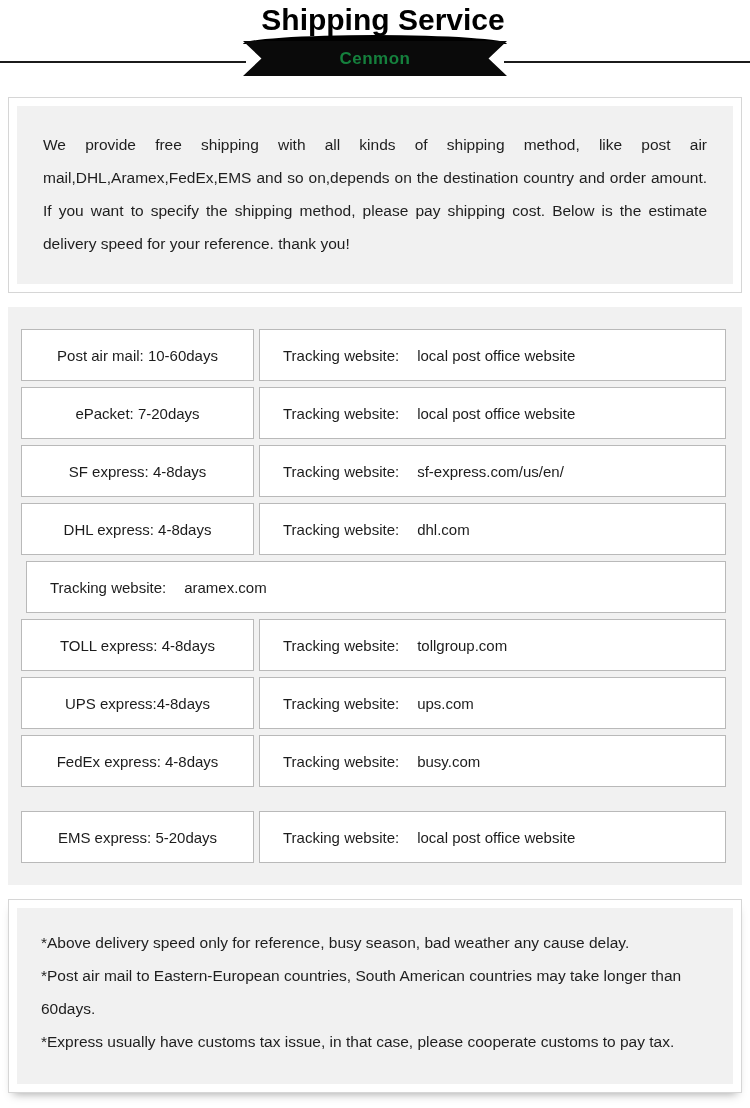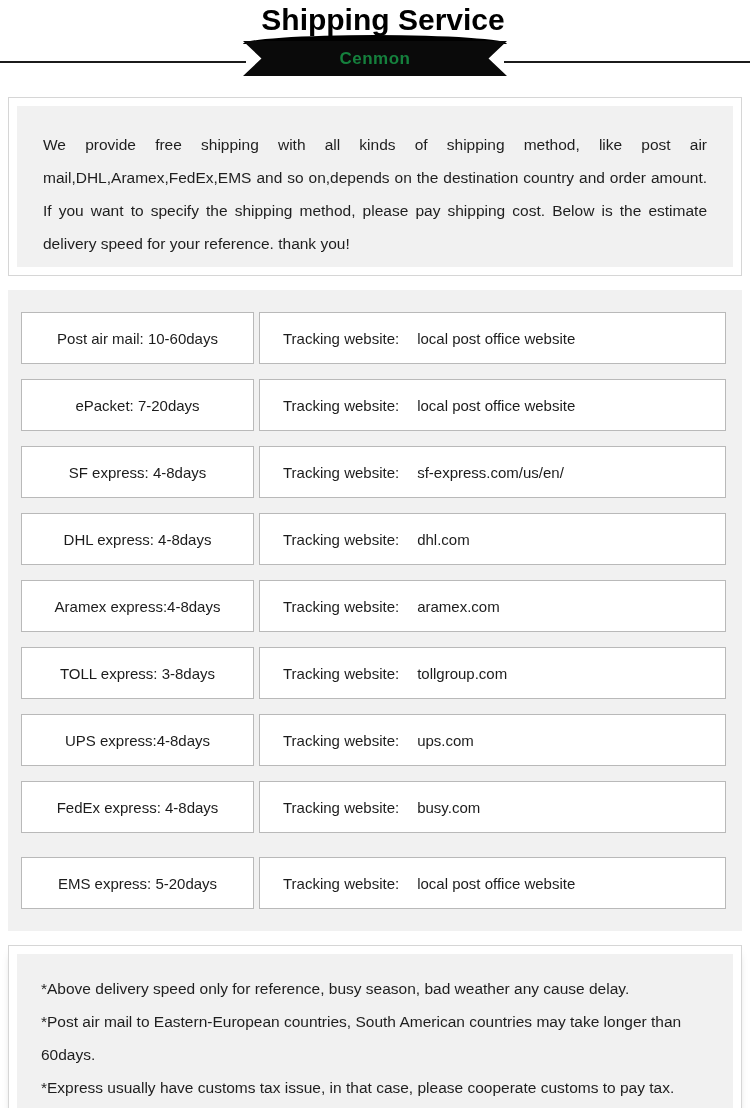--- a/index.html
+++ b/index.html
@@ -88,42 +88,42 @@
     box-sizing: border-box;
     background: #f1f1f1;
   }
 
   .intro-panel {
     width: 734px;
     margin-top: 9px;
     padding: 8px;
   }
   .intro-inner {
-    padding: 22px 26px 7px 26px;
+    padding: 22px 26px 24px 26px;
   }
   .intro-text {
     font-size: 15.5px;
     line-height: 33px;
     color: #1e1e1e;
     text-align: justify;
     margin: 0;
   }
 
   
   .table-section {
     box-sizing: border-box;
     width: 734px;
     margin: 14px auto 0 auto;
     background: #f1f1f1;
     padding: 22px 16px 22px 13px;
   }
   .table-row {
     display: flex;
     align-items: stretch;
-    margin-bottom: 15px;
+    margin-bottom: 6px;
   }
   .table-row:last-child { margin-bottom: 0; margin-top: 24px; }
 
   .cell {
     box-sizing: border-box;
     background: #ffffff;
     border: 1px solid #b9b9b9;
     height: 52px;
     display: flex;
     align-items: center;
@@ -209,28 +209,27 @@
         </div>
       </div>
       <div class="table-row">
         <div class="cell cell-method">DHL express: 4-8days</div>
         <div class="cell cell-tracking">
           <span class="tracking-label">Tracking website:</span>
           <span class="tracking-value">dhl.com</span>
         </div>
       </div>
       <div class="table-row">
-        <div class="cell cell-method">Aramex express:4-8days</div>
         <div class="cell cell-tracking">
           <span class="tracking-label">Tracking website:</span>
           <span class="tracking-value">aramex.com</span>
         </div>
       </div>
       <div class="table-row">
-        <div class="cell cell-method">TOLL express: 3-8days</div>
+        <div class="cell cell-method">TOLL express: 4-8days</div>
         <div class="cell cell-tracking">
           <span class="tracking-label">Tracking website:</span>
           <span class="tracking-value">tollgroup.com</span>
         </div>
       </div>
       <div class="table-row">
         <div class="cell cell-method">UPS express:4-8days</div>
         <div class="cell cell-tracking">
           <span class="tracking-label">Tracking website:</span>
           <span class="tracking-value">ups.com</span>

